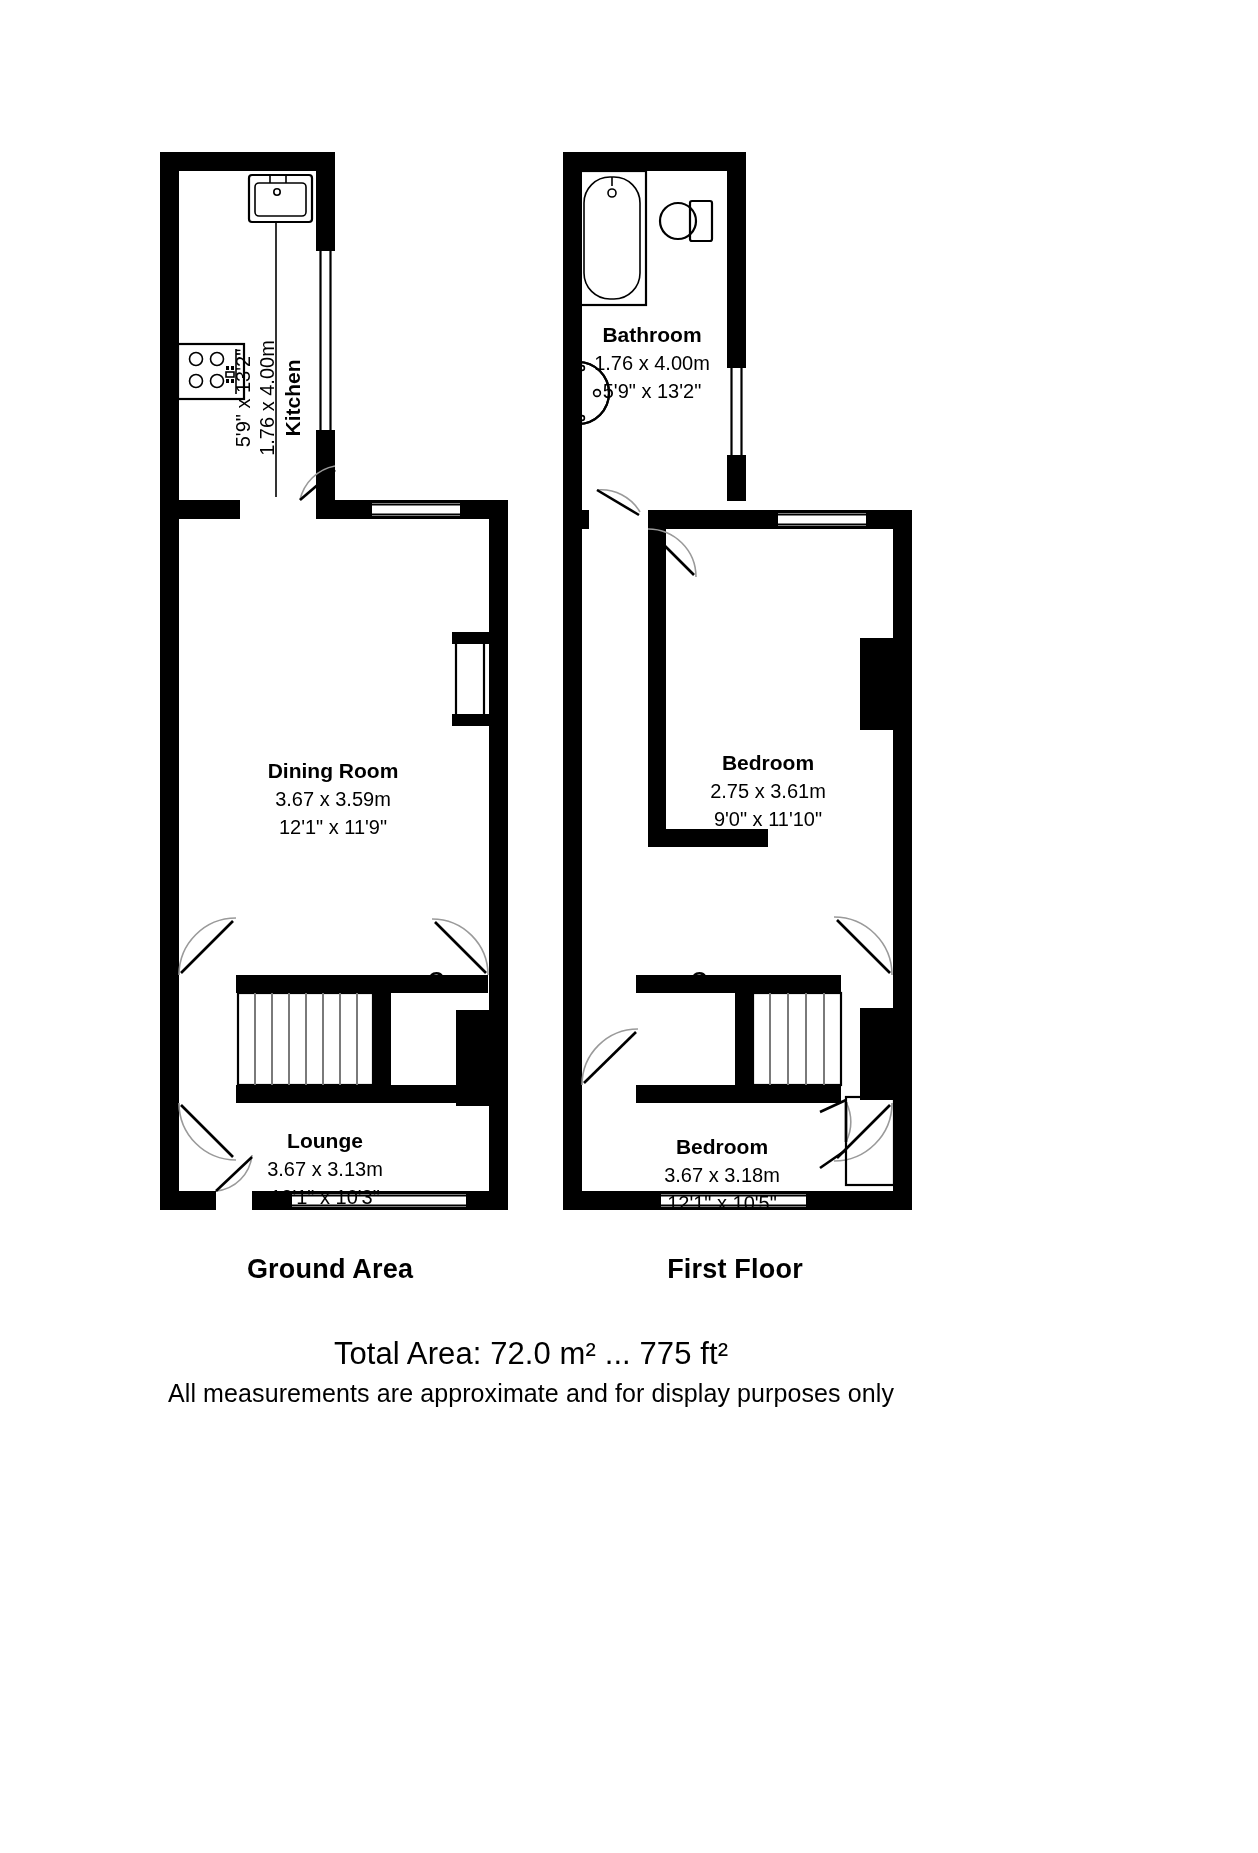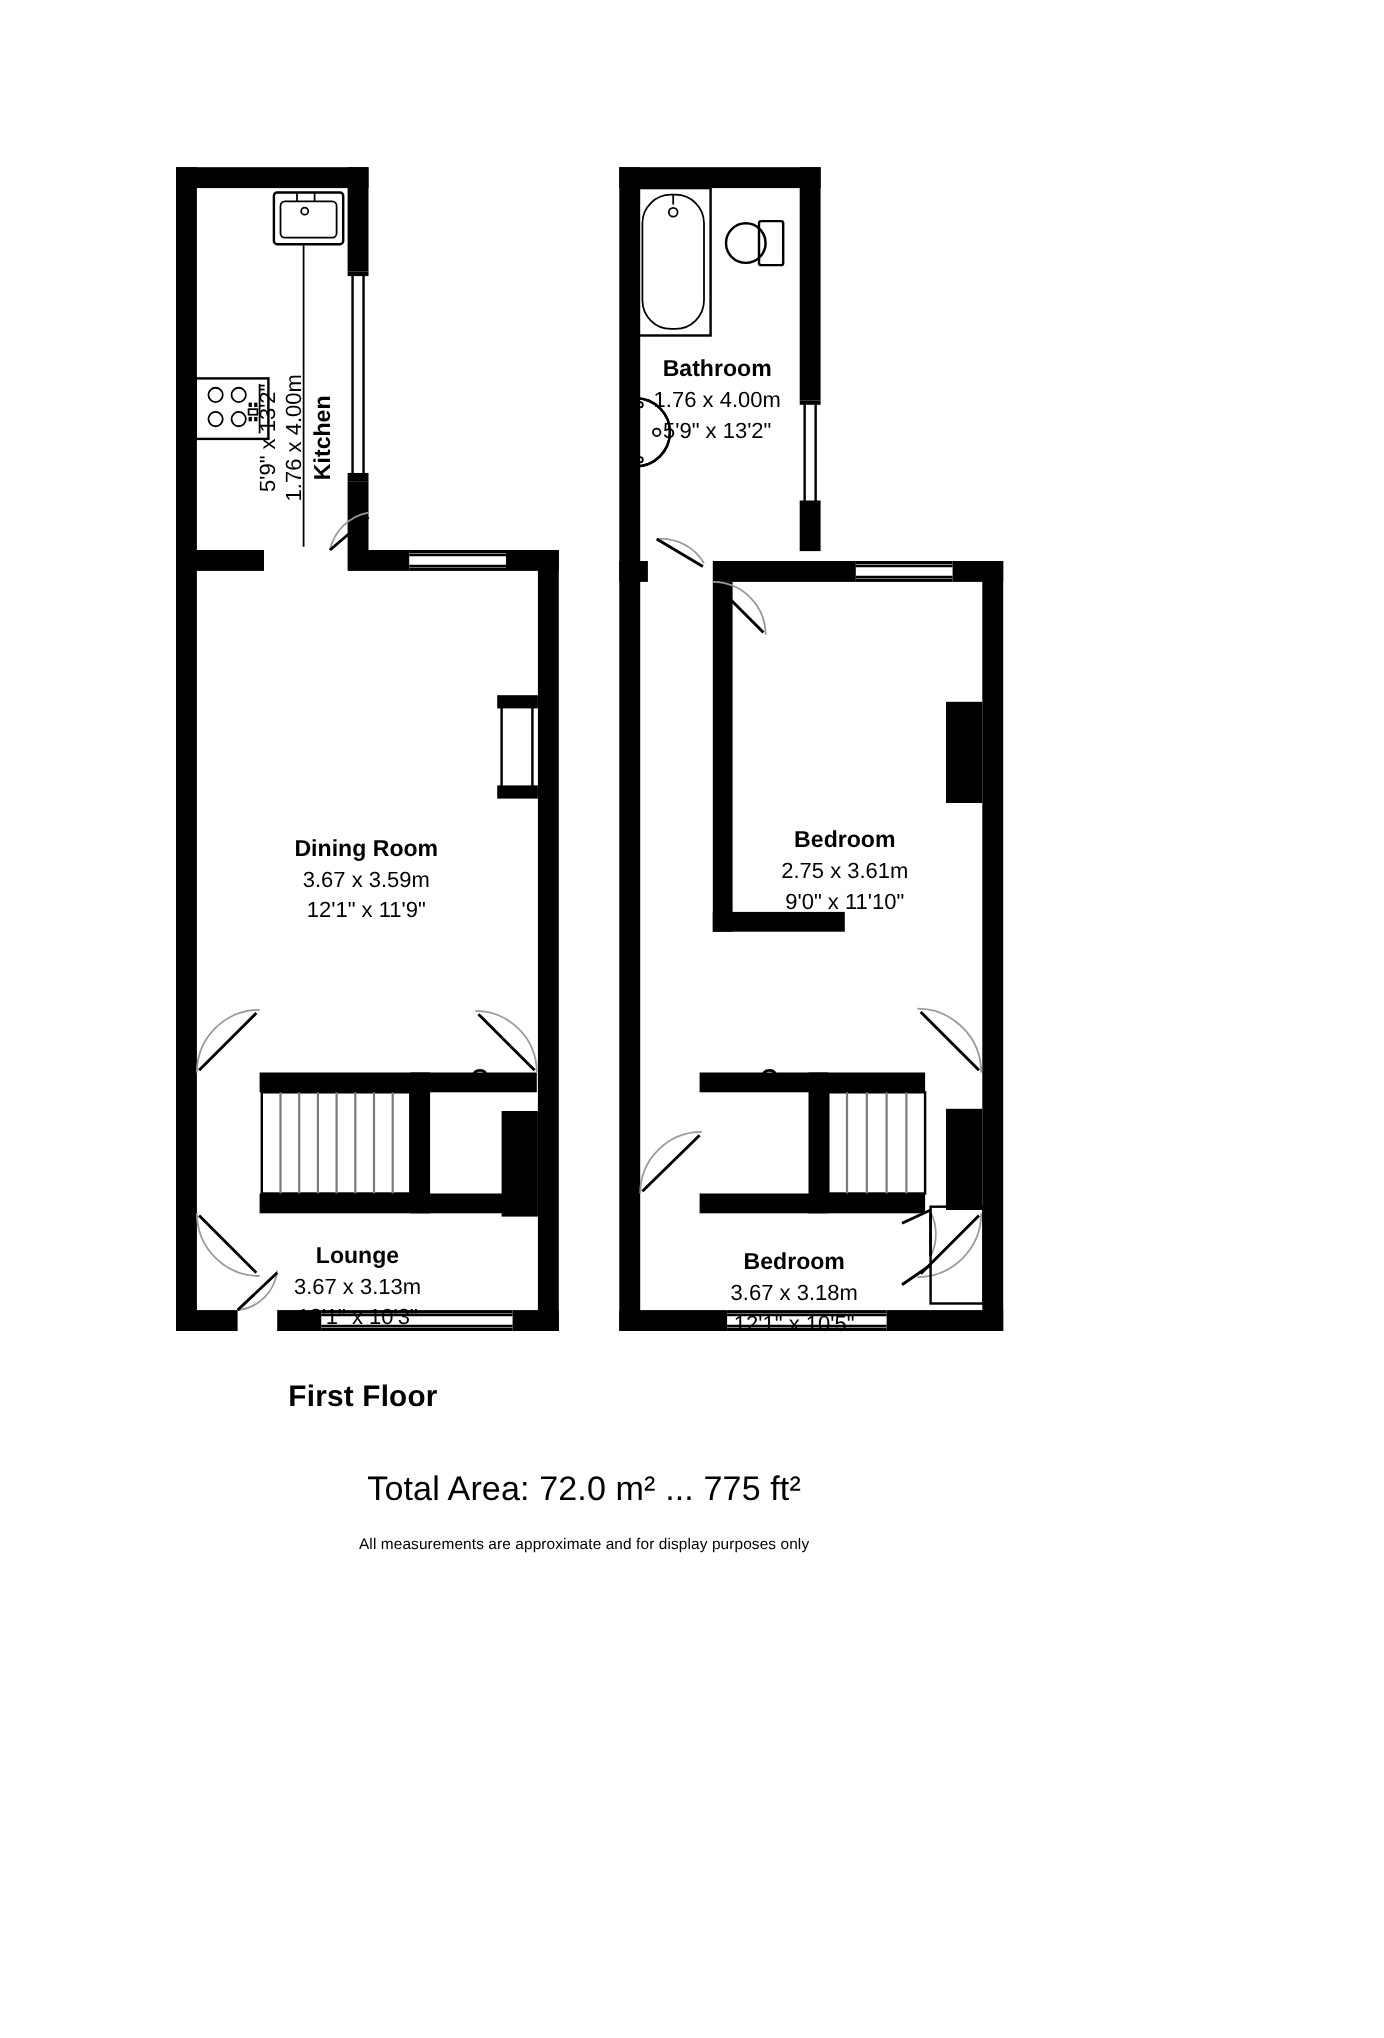--- a/index.html
+++ b/index.html
@@ -45,23 +45,22 @@
     width: 1062px;
     text-align: center;
   }
   #total-area {
     top: 1336px;
     font-size: 31px;
     letter-spacing: 0.1px;
   }
   #disclaimer {
     top: 1379px;
-    font-size: 14px;
+    font-size: 25px;
     letter-spacing: 0.1px;
-    margin-top: 16px;
   }
 
   
   text { font-family: "Liberation Sans", sans-serif; }
   .rm-name { font-size: 21px; font-weight: bold; }
   .rm-dim  { font-size: 20px; font-weight: normal; }
   .cup     { font-size: 22px; font-weight: bold; }
 
   .wall      { fill: #000000; }
   .fixture   { fill: none; stroke: #000000; stroke-width: 2.2; }
@@ -330,18 +329,19 @@
 
       <rect class="wall" x="563" y="1191" width="98" height="19"></rect>
       <rect class="wall" x="806" y="1191" width="106" height="19"></rect>
       <rect class="wall" x="661" y="1191" width="145" height="3"></rect>
       <rect class="wall" x="661" y="1207" width="145" height="3"></rect>
       <line class="win-line" x1="661" y1="1195.5" x2="806" y2="1195.5"></line>
       <line class="win-line" x1="661" y1="1205.5" x2="806" y2="1205.5"></line>
     </g>
   </svg>
 
-  <div class="floor-caption" id="caption-ground">First Floor</div>
+  <div class="floor-caption" id="caption-ground">Ground Area</div>
+  <div class="floor-caption" id="caption-first">First Floor</div>
 
   <div class="footer-block" id="total-area">Total Area: 72.0 m² ... 775 ft²</div>
   <div class="footer-block" id="disclaimer">All measurements are approximate and for display purposes only</div>
 
 </div>
 
 </body></html>

